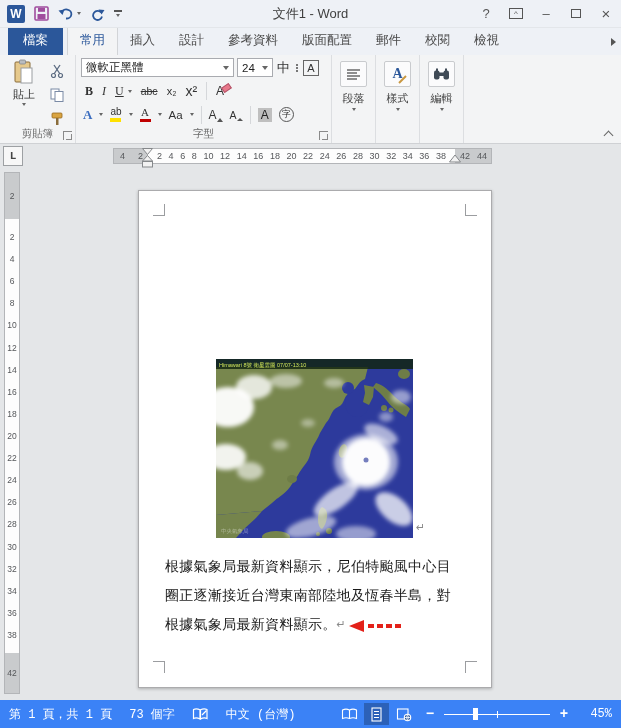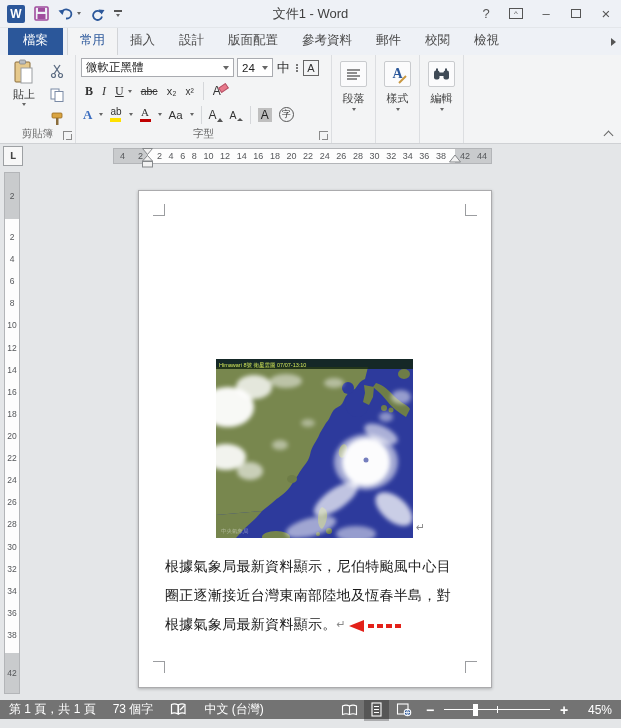--- a/index.html
+++ b/index.html
@@ -90,21 +90,21 @@
   .crop.br { left:326px; top:470px; border-left:1px solid #9b9da0; border-top:1px solid #9b9da0; }
   .satimg { position:absolute; left:77px; top:168px; width:197px; height:179px; }
   .pmark { color:#8a8a8a; font-size:11px; }
   .after-img-mark { position:absolute; left:277px; top:330px; }
   .bodytext { position:absolute; left:26px; top:361px; width:302px; font-size:14px; letter-spacing:0.3px; color:#1a1a1a; line-height:29px; }
   .bodytext .tline { height:29px; white-space:nowrap; }
   .lastline { display:flex; align-items:center; }
   .arrow-annot { margin-left:2px; margin-top:2px; }
 
   
-  .statusbar { height:19px; background:#737373; color:#fff; display:flex; align-items:center; font-size:12px; padding:0 9px; }
+  .statusbar { height:28px; background:#3b82f6; color:#fff; display:flex; align-items:center; font-size:12px; padding:0 9px;font-family:Liberation Mono, monospace; }
   .sb-item { margin-right:17px; display:flex; align-items:center; white-space:nowrap; }
   .sb-right { margin-left:auto; display:flex; align-items:center; }
   .viewbtn { width:25px; height:22px; display:flex; align-items:center; justify-content:center; margin-right:2px; }
   .viewbtn.active { background:rgba(0,0,0,.25); }
   .zoomout,.zoomin { width:16px; text-align:center; font-size:14px; font-weight:bold; margin:0 4px; }
   .ztrack { position:relative; width:106px; height:12px; margin:0 2px; }
   .ztrack .line { position:absolute; left:0; right:0; top:5.5px; height:1px; background:#fff; }
   .ztrack .mid { position:absolute; left:50%; top:2.5px; width:1px; height:7px; background:#fff; }
   .ztrack .thumb { position:absolute; left:27%; top:0; width:5px; height:12px; background:#fff; }
   .zoomlabel { width:36px; text-align:right; font-size:12px; }
@@ -154,22 +154,22 @@
         </span>
       <span class="wbtn" style="font-size:15px;">×</span>
     </div>
   </div>
 
   <div class="tabrow">
     <span class="filetab">檔案</span>
     <span class="tab active" style="margin-left:4px;">常用</span>
     <span class="tab">插入</span>
     <span class="tab">設計</span>
+    <span class="tab">參考資料</span>
     <span class="tab">版面配置</span>
-    <span class="tab">參考資料</span>
     <span class="tab">郵件</span>
     <span class="tab">校閱</span>
     <span class="tab">檢視</span>
     <span class="tabarrow"></span>
   </div>
 
   <div class="ribbon">
 
     <div class="rgroup clipboard">
       <div class="pastebtn">
@@ -225,21 +225,21 @@
           <span class="borderA">A</span>
         </span>
       </div>
       <div class="frow frow2">
         <span class="glyph serif" style="font-weight:bold;">B</span>
         <span class="glyph serif" style="font-style:italic;">I</span>
         <span class="glyph serif" style="text-decoration:underline;">U</span>
         <span class="dd sm" style="margin-left:-5px;"></span>
         <span class="glyph" style="text-decoration:line-through;font-size:10.5px;">abc</span>
         <span class="glyph" style="font-size:11px;">x₂</span>
-        <span class="glyph" style="font-size:10px;">x²</span>
+        <span class="glyph" style="font-size:14px;">x²</span>
         <span class="vsep"></span>
         <span class="clearA">
           <span>A</span>
           <span class="eraser"></span>
         </span>
       </div>
       <div class="frow frow3">
         <span class="stack">
           <span class="serif" style="font-size:13px;font-weight:bold;color:#3b6dbf;">A</span>
         </span>

